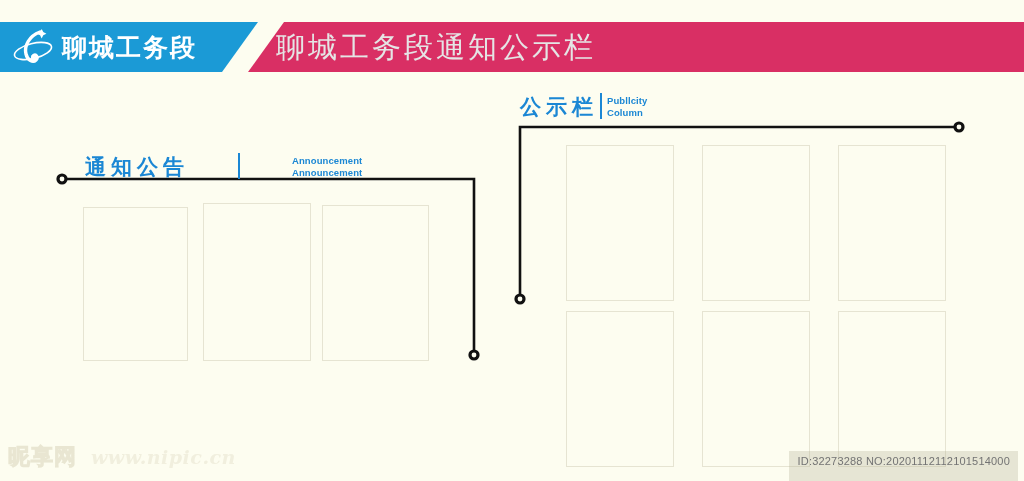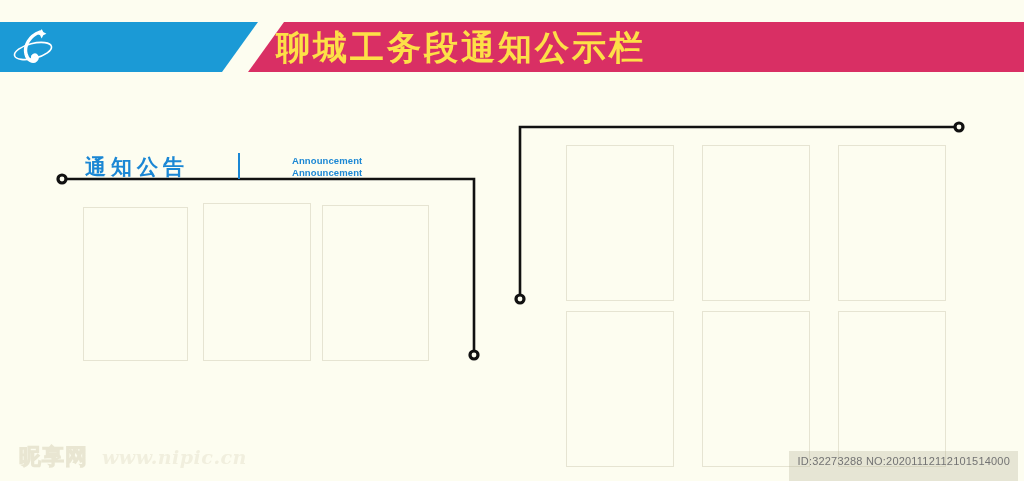--- a/index.html
+++ b/index.html
@@ -60,23 +60,23 @@
     width: 776px;
     height: 50px;
     background: #d92f64;
     clip-path: polygon(36px 0, 776px 0, 776px 50px, 0 50px);
   }
   .pink-title {
     position: absolute;
     left: 28px;
     top: 50%;
     transform: translateY(-50%);
-    color: #fde047;
-    font-size: 34px;
-    font-weight: bold;
+    color: #e5e5e5;
+    font-size: 29px;
+    font-weight: normal;
     letter-spacing: 3px;
     line-height: 1;
     white-space: nowrap;
     font-family: "DejaVu Sans", "Liberation Sans", sans-serif;
   }
 
   
   .sec-head {
     position: absolute;
     display: flex;
@@ -130,21 +130,20 @@
 
   
   .wm-left {
     position: absolute;
     left: 8px;
     top: 446px;
     display: flex;
     align-items: center;
     gap: 14px;
     opacity: 0.62;
-    margin-left: 11px;
   }
   .wm-cn {
     font-size: 22px;
     font-weight: bold;
     color: transparent;
     -webkit-text-stroke: 1px #ddd9c0;
     letter-spacing: 1px;
     line-height: 1;
     font-family: "DejaVu Sans", "Liberation Sans", sans-serif;
   }
@@ -177,20 +176,21 @@
 <div id="stage">
 
   <div class="banner-blue">
     <div class="logo-wrap">
       <svg viewBox="0 0 46 42" width="46" height="42" aria-hidden="true">
         <ellipse cx="23" cy="25" rx="19" ry="7.5" transform="rotate(-14 23 25)" fill="none" stroke="#ffffff" stroke-width="1.6"></ellipse>
         <path d="M30 6 C19 10, 14 20, 16 28 C17.5 34.5, 23 37, 26 34 C28.6 31.3, 26 28, 23.6 29.4 C22 30.3, 22.4 32.4, 23.8 32.3" fill="none" stroke="#ffffff" stroke-width="3.4" stroke-linecap="round"></path>
         <path d="M34 5 l2.2 4.4 4.4 2.2 -4.4 2.2 -2.2 4.4 -2.2 -4.4 -4.4 -2.2 4.4 -2.2 z" fill="#ffffff" transform="scale(0.72) translate(10 -1)"></path>
       </svg>
     </div>
+    <div class="blue-title">聊城工务段</div>
   </div>
 
   <div class="banner-pink">
     <div class="pink-title">聊城工务段通知公示栏</div>
   </div>
 
   <svg class="path-svg" viewBox="0 0 1024 481" aria-hidden="true">
 
     <path d="M520 298 L520 127 L959 127" fill="none" stroke="#111111" stroke-width="2.6"></path>
     <circle cx="520" cy="299" r="5.6" fill="#111111"></circle>
@@ -198,20 +198,28 @@
     <circle cx="959" cy="127" r="5.6" fill="#111111"></circle>
     <circle cx="959" cy="127" r="2.4" fill="#fdfdf0"></circle>
 
     <path d="M63 179 L474 179 L474 354" fill="none" stroke="#111111" stroke-width="2.6"></path>
     <circle cx="62" cy="179" r="5.6" fill="#111111"></circle>
     <circle cx="62" cy="179" r="2.4" fill="#fdfdf0"></circle>
     <circle cx="474" cy="355" r="5.6" fill="#111111"></circle>
     <circle cx="474" cy="355" r="2.4" fill="#fdfdf0"></circle>
   </svg>
 
+  <div class="sec-head" style="left:520px; top:92px;">
+    <span class="sec-cn">公示栏</span>
+    <span class="sec-bar"></span>
+    <span class="sec-en">
+      <span>Publlcity</span><br>
+      <span>Column</span>
+    </span>
+  </div>
 
   <div class="sec-head" style="left:85px; top:152px;gap:47px;">
     <span class="sec-cn">通知公告</span>
     <span class="sec-bar"></span>
     <span class="sec-en">
       <span>Announcement</span><br>
       <span>Announcement</span>
     </span>
   </div>
 

